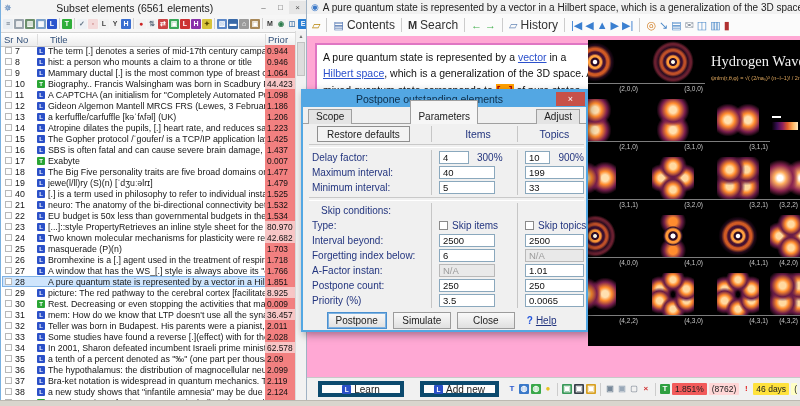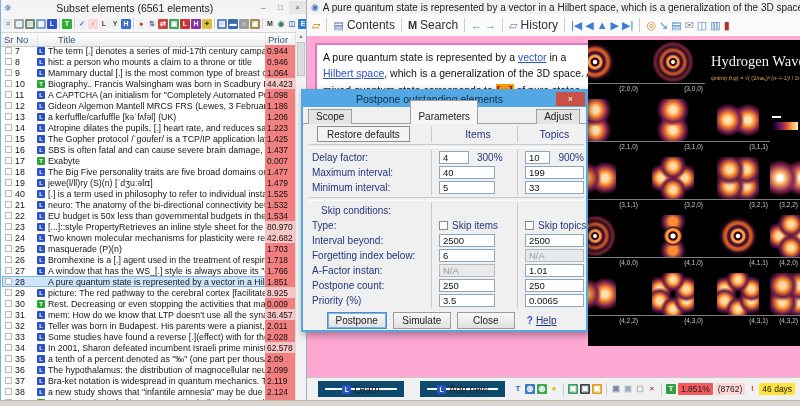--- a/index.html
+++ b/index.html
@@ -10,21 +10,21 @@
   .lp-title{height:15px;background:#f4f4f4;display:flex;align-items:center;font-size:10.5px;color:#222;}
   .lp-title .appico{margin:0 3px;font-size:9px;color:#4a7ab5;}
   .lp-title .ttl{flex:1;text-align:center;white-space:nowrap;overflow:hidden;}
   .winbtn{width:17px;height:13px;display:flex;align-items:center;justify-content:center;font-size:8px;color:#555;}
   .winbtn.close{background:#e6e6e6;}
   .lp-tools{height:17px;background:#f6f6f6;border-bottom:1px solid #d4d4d4;display:flex;align-items:center;gap:1px;padding:0 2px;overflow:hidden;}
   .tico{width:10px;height:10px;border-radius:1px;display:flex;align-items:center;justify-content:center;font-size:7px;font-weight:bold;line-height:1;flex:none;}
   .tsep{width:1px;height:11px;background:#d0d0d0;margin:0 1px;flex:none;}
   .lp-head{height:13px;display:flex;align-items:center;font-size:9.5px;color:#33517a;background:linear-gradient(#ffffff,#ececec);border-bottom:1px solid #c9c9c9;}
   .h-no{width:36px;padding-left:3px;box-sizing:border-box;}
-  .h-title{flex:1;border-left:1px solid #ddd;padding-left:20px;}
+  .h-title{flex:1;border-left:1px solid #ddd;padding-left:12px;}
   .h-prior{width:30px;border-left:1px solid #ddd;padding-left:2px;box-sizing:border-box;}
   .h-sb{width:11px;}
   .lp-rows{position:absolute;top:45px;left:1px;right:11px;bottom:0;overflow:hidden;}
   .lrow{height:11px;display:flex;align-items:center;font-size:8.8px;color:#151515;}
   .lrow.sel{background:#cfe5fc;box-shadow:inset 0 0 0 1px #7fb2e5;}
   .cb{width:13px;display:flex;align-items:center;justify-content:center;flex:none;}
   .cbx{width:7px;height:7px;background:#fdfdfd;border:1px solid #b8b8b8;box-sizing:border-box;}
   .rno{width:22px;flex:none;}
   .ric{width:11px;flex:none;display:flex;align-items:center;}
   .eico{width:8px;height:8px;border-radius:1px;color:#fff;font-size:6px;font-weight:bold;display:flex;align-items:center;justify-content:center;}
@@ -65,21 +65,21 @@
   .p-ring3{background:radial-gradient(circle,#ffe 0 5%,#30102a 8% 12%,#ff9838 15% 20%,#3a1030 26% 31%,#c05028 37% 42%,#2a0c20 50%,#6a2030 58% 62%,#000 70%);}
   .p-lobesv{background:radial-gradient(circle at 50% 26%,#ffe0b0 0 9%,#ff8c2e 18%,#7a1f4e 32%,rgba(0,0,0,0) 44%),radial-gradient(circle at 50% 74%,#ffe0b0 0 9%,#ff8c2e 18%,#7a1f4e 32%,rgba(0,0,0,0) 44%);}
   .p-lobesh{background:radial-gradient(circle at 26% 50%,#ffe0b0 0 9%,#ff8c2e 18%,#7a1f4e 32%,rgba(0,0,0,0) 44%),radial-gradient(circle at 74% 50%,#ffe0b0 0 9%,#ff8c2e 18%,#7a1f4e 32%,rgba(0,0,0,0) 44%);}
   .p-lobesh2{background:radial-gradient(circle at 24% 50%,#fff 0 7%,#ffb060 16%,#8a2450 34%,rgba(0,0,0,0) 48%),radial-gradient(circle at 76% 50%,#fff 0 7%,#ffb060 16%,#8a2450 34%,rgba(0,0,0,0) 48%);}
   .p-quad{background:radial-gradient(circle at 30% 30%,#ffd9a0 0 8%,#ff8c2e 15%,#6a1c46 27%,rgba(0,0,0,0) 38%),radial-gradient(circle at 70% 30%,#ffd9a0 0 8%,#ff8c2e 15%,#6a1c46 27%,rgba(0,0,0,0) 38%),radial-gradient(circle at 30% 70%,#ffd9a0 0 8%,#ff8c2e 15%,#6a1c46 27%,rgba(0,0,0,0) 38%),radial-gradient(circle at 70% 70%,#ffd9a0 0 8%,#ff8c2e 15%,#6a1c46 27%,rgba(0,0,0,0) 38%);}
   .p-quadx{background:radial-gradient(circle at 50% 22%,#ffd9a0 0 8%,#ff8c2e 15%,#6a1c46 26%,rgba(0,0,0,0) 36%),radial-gradient(circle at 50% 78%,#ffd9a0 0 8%,#ff8c2e 15%,#6a1c46 26%,rgba(0,0,0,0) 36%),radial-gradient(circle at 22% 50%,#ffd9a0 0 8%,#ff8c2e 15%,#6a1c46 26%,rgba(0,0,0,0) 36%),radial-gradient(circle at 78% 50%,#ffd9a0 0 8%,#ff8c2e 15%,#6a1c46 26%,rgba(0,0,0,0) 36%);}
   .p-ringv{background:radial-gradient(circle at 50% 50%,#fff 0 7%,#2a0a22 10% 14%,#ff9838 18% 24%,#30102a 30%,rgba(0,0,0,0) 34%),radial-gradient(circle at 50% 16%,#ff8c2e 0 10%,#6a1c46 22%,rgba(0,0,0,0) 32%),radial-gradient(circle at 50% 84%,#ff8c2e 0 10%,#6a1c46 22%,rgba(0,0,0,0) 32%);}
   .p-multi{background:radial-gradient(circle at 50% 16%,#ffd9a0 0 7%,#ff8c2e 13%,#6a1c46 22%,rgba(0,0,0,0) 30%),radial-gradient(circle at 82% 38%,#ffd9a0 0 7%,#ff8c2e 13%,#6a1c46 22%,rgba(0,0,0,0) 30%),radial-gradient(circle at 82% 66%,#ffd9a0 0 7%,#ff8c2e 13%,#6a1c46 22%,rgba(0,0,0,0) 30%),radial-gradient(circle at 50% 86%,#ffd9a0 0 7%,#ff8c2e 13%,#6a1c46 22%,rgba(0,0,0,0) 30%),radial-gradient(circle at 18% 66%,#ffd9a0 0 7%,#ff8c2e 13%,#6a1c46 22%,rgba(0,0,0,0) 30%),radial-gradient(circle at 18% 38%,#ffd9a0 0 7%,#ff8c2e 13%,#6a1c46 22%,rgba(0,0,0,0) 30%);}
   
   .rp-status{position:absolute;left:0;right:0;bottom:6px;height:22px;background:#f1f1f1;border-top:1px solid #c8c8c8;display:flex;align-items:center;gap:2px;padding:0 3px;font-size:8.5px;overflow:hidden;}
-  .sbtn{height:16px;display:flex;align-items:center;justify-content:center;gap:3px;background:#fdfdfd;border:7px solid #0c4a6e;font-size:10px;color:#222;padding:0 10px;box-sizing:border-box;flex:none;}
+  .sbtn{height:16px;display:flex;align-items:center;justify-content:center;gap:3px;background:#fdfdfd;border:4px solid #0c4a6e;font-size:10px;color:#222;padding:0 10px;box-sizing:border-box;flex:none;}
   .sbtn .eico{width:9px;height:9px;font-size:6.5px;}
   .st-ico{width:10px;height:10px;display:flex;align-items:center;justify-content:center;font-size:8px;font-weight:bold;border-radius:1px;flex:none;line-height:1;}
   .chip{padding:1px 3px;color:#202020;white-space:nowrap;flex:none;border-radius:1px;}
   .st-sep{width:1px;height:13px;background:#ccc;margin:0 2px;flex:none;}
   .bottom-strip{position:absolute;left:0;right:0;bottom:0;height:6px;background:#d9d5cd;border-top:1px solid #bdb9b1;z-index:40;box-sizing:border-box;}
   
   .dlg{position:absolute;left:301px;top:89px;width:287px;height:243px;background:#f0f0f0;border:2px solid #53a7e3;box-sizing:border-box;box-shadow:2px 3px 8px rgba(0,0,0,.35);z-index:50;}
   .dlg-tb{height:16px;background:#53a7e3;display:flex;align-items:center;}
   .dlg-tb .dtitle{flex:1;text-align:center;font-size:10.5px;color:#0d2d49;}
   .dclose{width:29px;height:14px;background:#c75149;color:#fff;font-size:9px;display:flex;align-items:center;justify-content:center;margin-right:1px;flex:none;}

